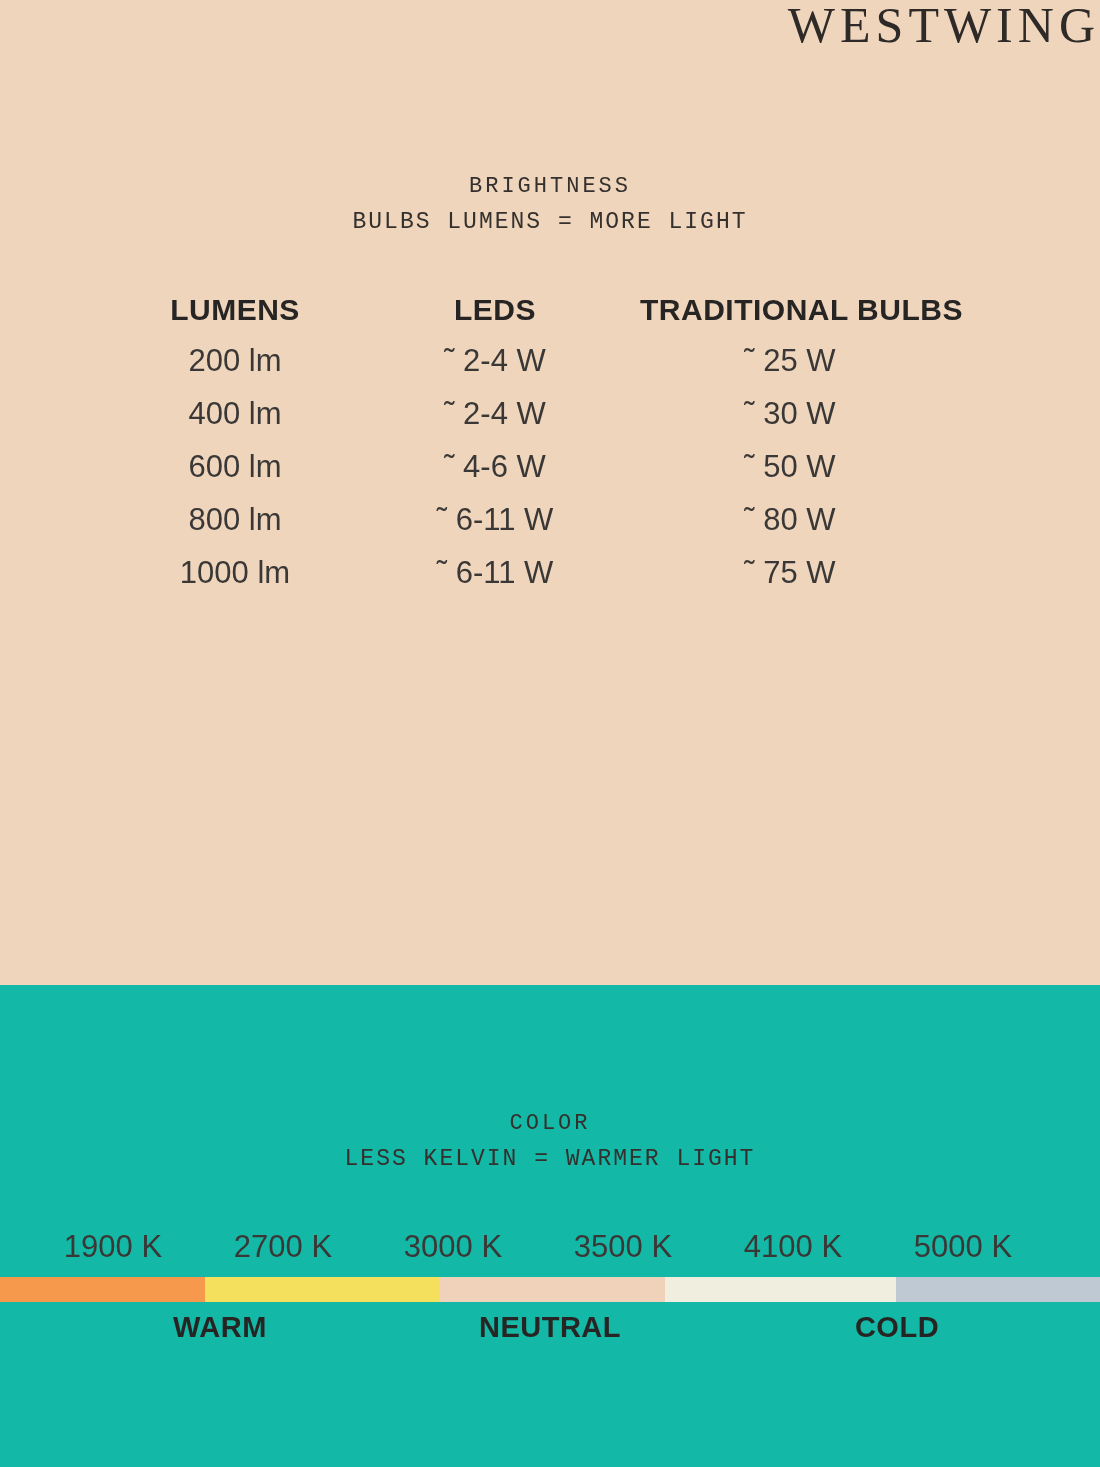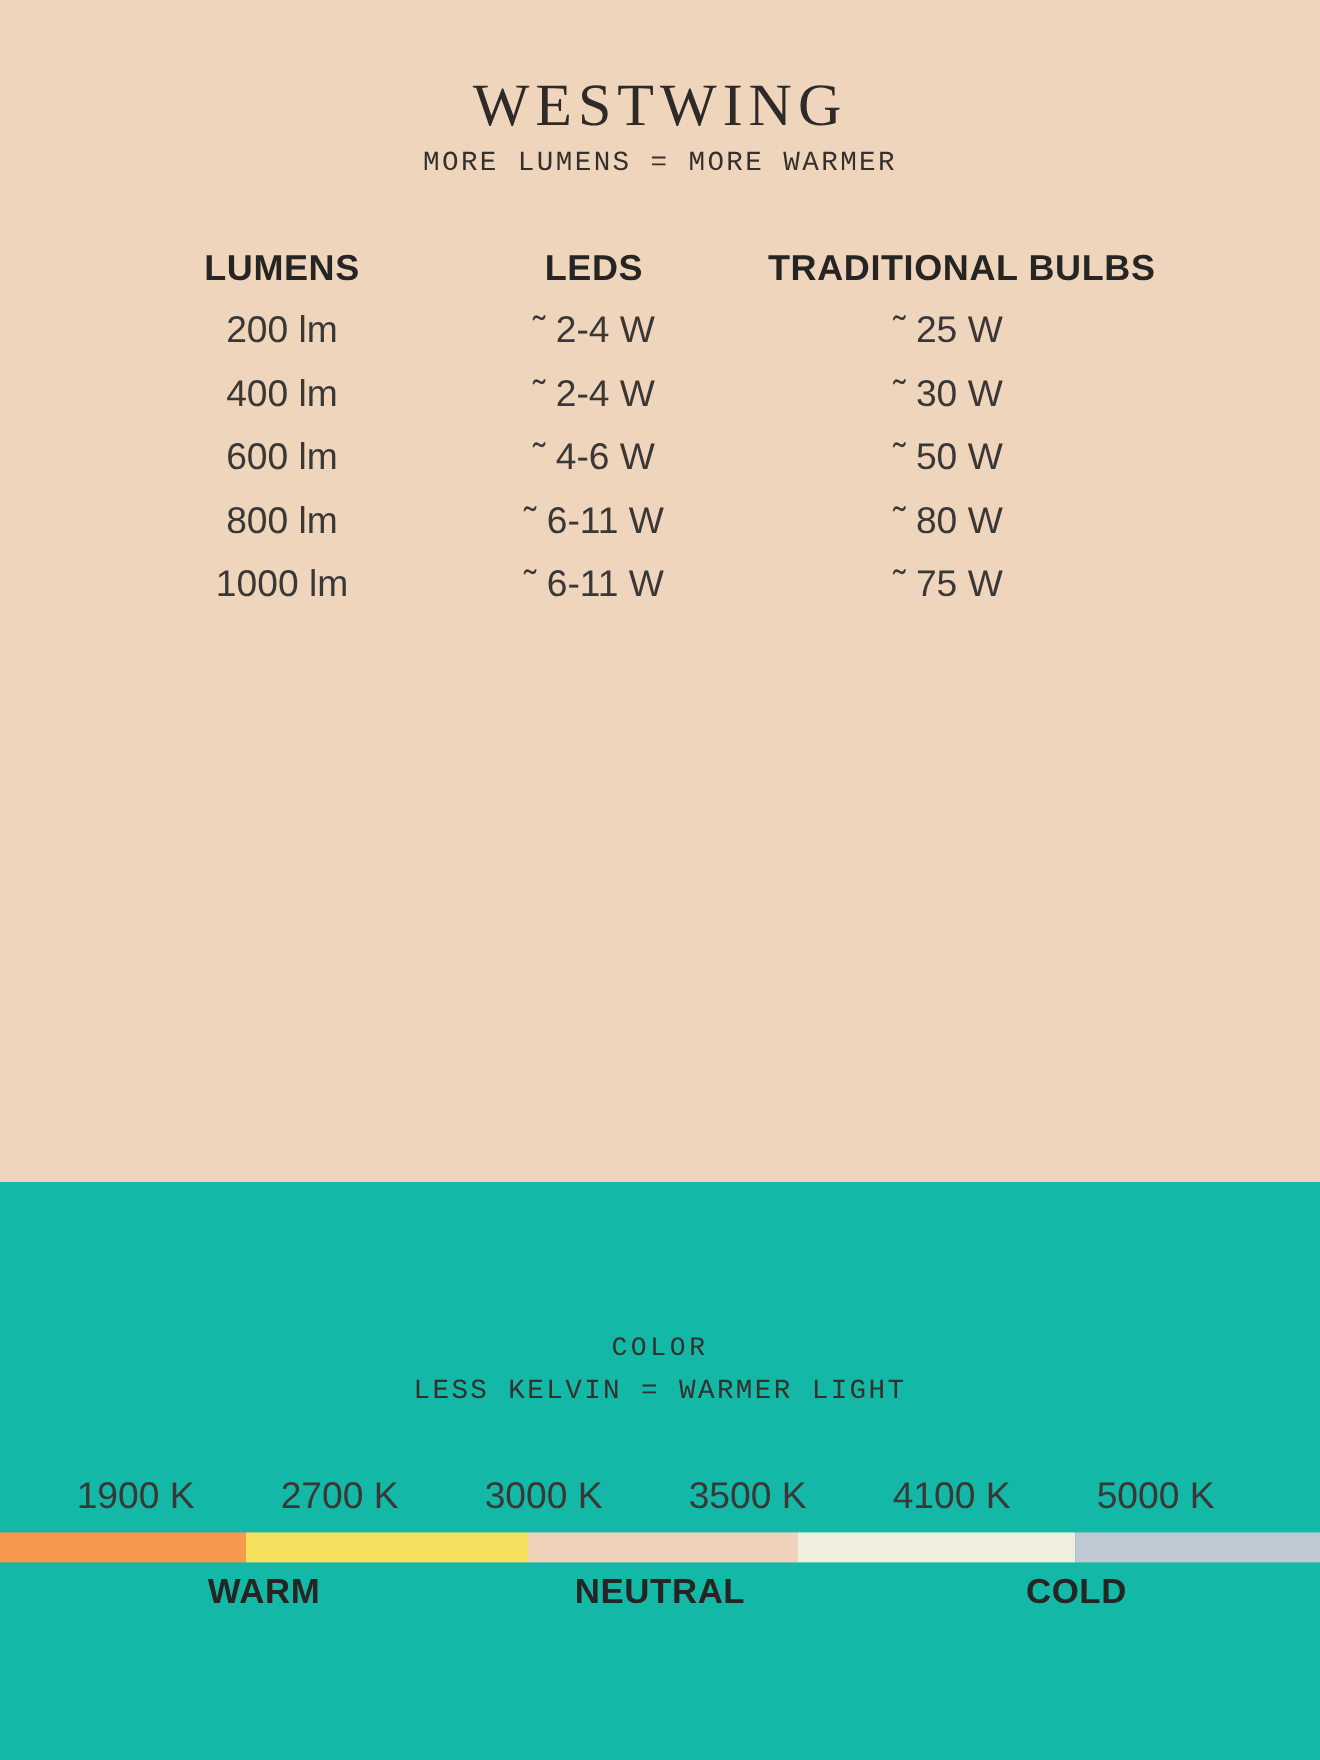--- a/index.html
+++ b/index.html
@@ -15,26 +15,26 @@
 
   
   .top-section {
     width: 100%;
     height: 985px;
     background: #f0d5bd;
     box-sizing: border-box;
     text-align: center;
   }
   .brand {
-    padding-top: 62px;
     font-family: "Liberation Serif", serif;
     font-size: 50px;
     line-height: 1;
     letter-spacing: 5px;
     color: #2e2a27;
+    text-align: right;
   }
   .title {
     margin: 52px 0 0 0;
     font-size: 130px;
     font-weight: 300;
     line-height: 1;
     letter-spacing: -1px;
     color: #262524;
   }
   .mono-heading {
@@ -132,21 +132,22 @@
   .temp-cold    { left: 897px; }
 </style>
 </head>
 <body>
 
 <div class="page">
 
   <section class="top-section">
     <div class="brand">WESTWING</div>
 
-    <div class="mono-sub">MORE LUMENS = MORE WARMER</div>
+    <div class="mono-heading">BRIGHTNESS</div>
+    <div class="mono-sub">BULBS LUMENS = MORE LIGHT</div>
 
     <div class="bulb-table">
       <div class="t-row t-head">
         <div>LUMENS</div>
         <div>LEDS</div>
         <div>TRADITIONAL BULBS</div>
       </div>
 
       <div class="t-row t-body-row">
         <div>200 lm</div>

